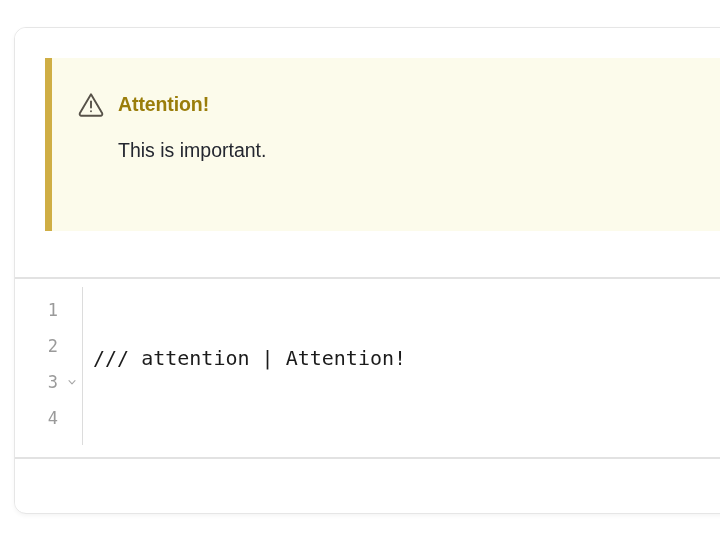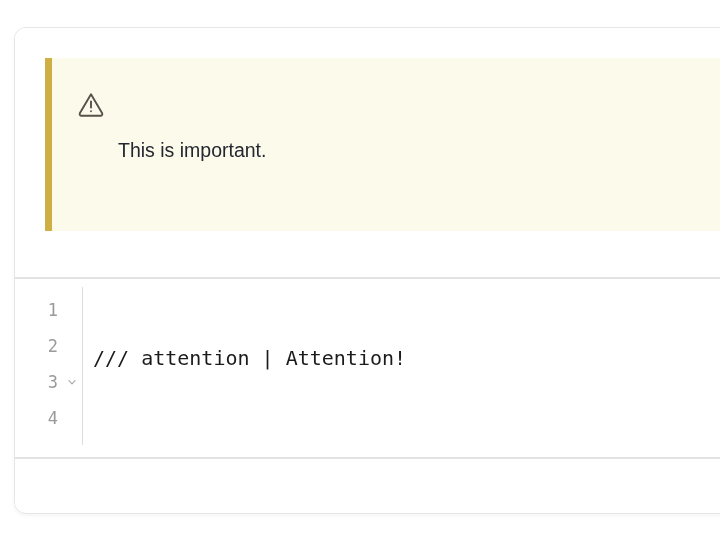--- a/index.html
+++ b/index.html
@@ -172,20 +172,21 @@
     <div class="admonition">
 
       <div class="admonition-title">
         <span class="warn-icon-holder">
           <svg class="warn-icon" viewBox="0 0 28 26" xmlns="http://www.w3.org/2000/svg" fill="none" stroke="#575249" stroke-width="1.9" stroke-linecap="round" stroke-linejoin="round">
             <path d="M14 3.2 L25.2 22.3 a1.8 1.8 0 0 1 -1.6 2.5 L4.4 24.8 a1.8 1.8 0 0 1 -1.6 -2.5 Z"></path>
             <line x1="14" y1="10.4" x2="14" y2="16.6"></line>
             <circle cx="14" cy="20.2" r="0.95" fill="#575249" stroke="none"></circle>
           </svg>
         </span>
+        <span class="admonition-title-text">Attention!</span>
       </div>
 
       <div class="admonition-body">This is important.</div>
 
     </div>
   </div>
 
   <div class="code-pane">
     <div class="code-inner">
 

